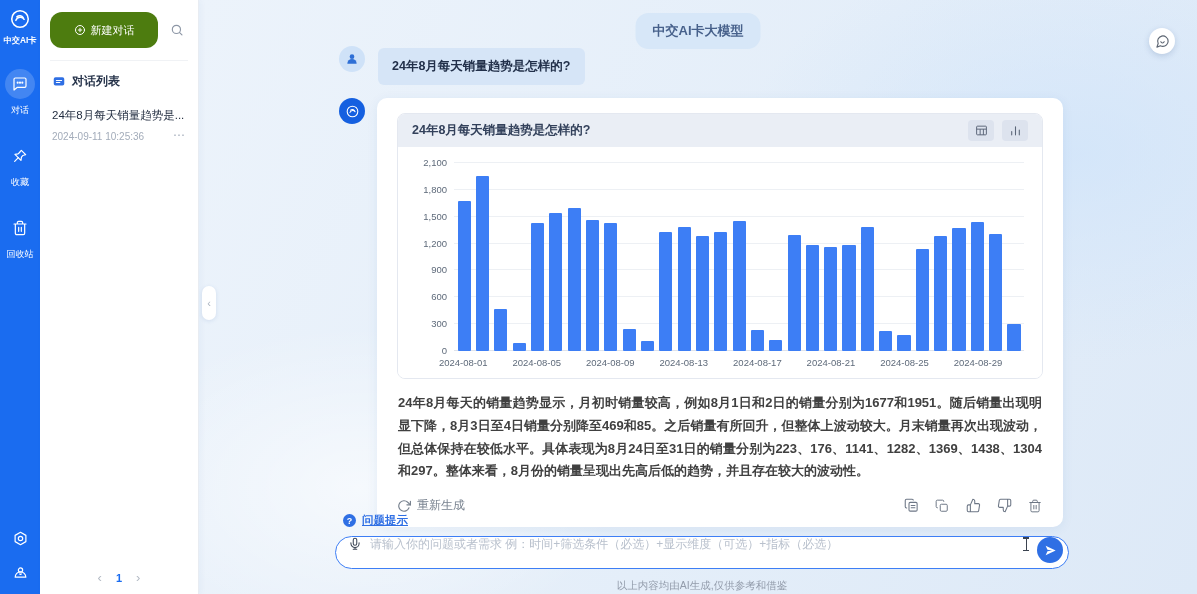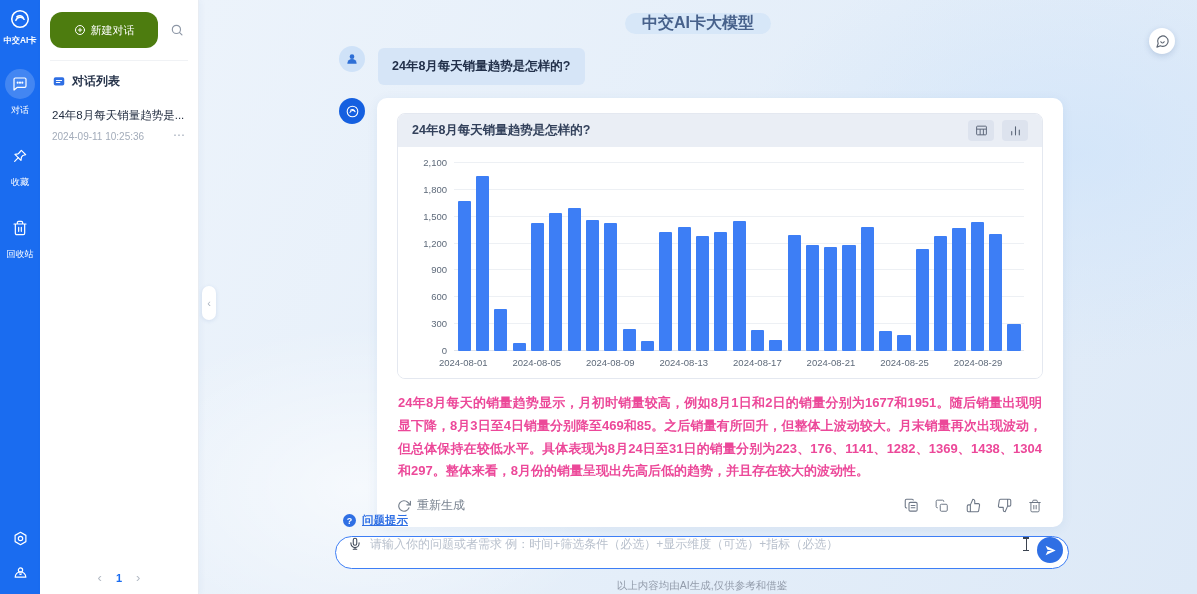--- a/index.html
+++ b/index.html
@@ -47,22 +47,22 @@
   
   .main { flex:1; position:relative; overflow:hidden;
     background:
       radial-gradient(420px 260px at 16% 82%, rgba(255,255,255,.6), transparent 62%),
       radial-gradient(520px 320px at 88% 26%, rgba(208,228,250,.75), transparent 65%),
       linear-gradient(115deg,#ecf3fb 0%,#e4eef9 55%,#dde9f7 100%); }
   .collapse-handle { position:absolute; left:3px; top:286px; width:14px; height:34px; background:#fff;
     border-radius:8px; box-shadow:0 1px 4px rgba(30,80,160,.12); display:flex; align-items:center;
     justify-content:center; color:#aab3c0; font-size:11px; cursor:pointer; z-index:5; }
   .model-badge { position:absolute; top:13px; left:50%; transform:translateX(-50%);
-    background:#d7e7f8; color:#47618b; font-size:16px; font-weight:bold;
-    padding:0 17px; border-radius:13px; white-space:nowrap; }
+    background:#d7e7f8; color:#47618b; font-size:13px; font-weight:bold;
+    padding:9px 17px; border-radius:13px; white-space:nowrap; }
   .float-btn { position:absolute; top:28px; right:22px; width:26px; height:26px; border-radius:50%;
     background:#fff; box-shadow:0 2px 6px rgba(30,60,120,.18); border:none; color:#5a6370;
     display:flex; align-items:center; justify-content:center; cursor:pointer; }
 
   .chat { position:absolute; top:46px; left:140px; width:724px; }
   .msg-row { display:flex; align-items:flex-start; }
   .msg-row.user { margin-bottom:13px; gap:13px; }
   .msg-row.ai { gap:12px; }
   .avatar { width:26px; height:26px; border-radius:50%; flex-shrink:0; display:flex;
     align-items:center; justify-content:center; }
@@ -82,21 +82,21 @@
   .chart-body { background:#fff; padding:16px 12px 8px 10px; }
   .plot-wrap { margin-left:46px; margin-right:6px; position:relative; height:188px; }
   .gridline { position:absolute; left:0; right:0; height:1px; background:#edf0f4; }
   .gridline.base { background:#dfe3ea; }
   .ytick { position:absolute; right:calc(100% + 7px); font-size:9.5px; color:#5e6a7a; white-space:nowrap; }
   .bars { position:absolute; left:0; right:0; top:0; bottom:0; display:flex; align-items:flex-end; padding:0 1px; }
   .bar { flex:1; margin:0 2.6px; border-radius:1px; }
   .xlabels { margin-left:46px; margin-right:6px; position:relative; height:15px; margin-top:4px; }
   .xtick { position:absolute; transform:translateX(-50%); font-size:9.5px; color:#5e6a7a; white-space:nowrap; top:2px; }
 
-  .answer { font-size:13px; font-weight:bold; color:#ec4899; line-height:1.75; margin:2px 1px 14px; text-align:justify; }
+  .answer { font-size:13px; font-weight:bold; color:#404040; line-height:1.75; margin:2px 1px 14px; text-align:justify; }
 
   .card-footer { display:flex; align-items:center; color:#78828f; }
   .regen { display:flex; align-items:center; gap:6px; font-size:12px; cursor:pointer; }
   .footer-spacer { flex:1; }
   .action-icons { display:flex; align-items:center; gap:15px; color:#6d7786; }
   .action-btn { background:none; border:none; color:inherit; cursor:pointer; width:16px; height:16px;
     display:flex; align-items:center; justify-content:center; padding:0; }
 
   .composer { position:absolute; left:136px; width:734px; top:513px; }
   .hint-row { display:flex; align-items:center; gap:6px; margin-bottom:8px; margin-left:8px; }

